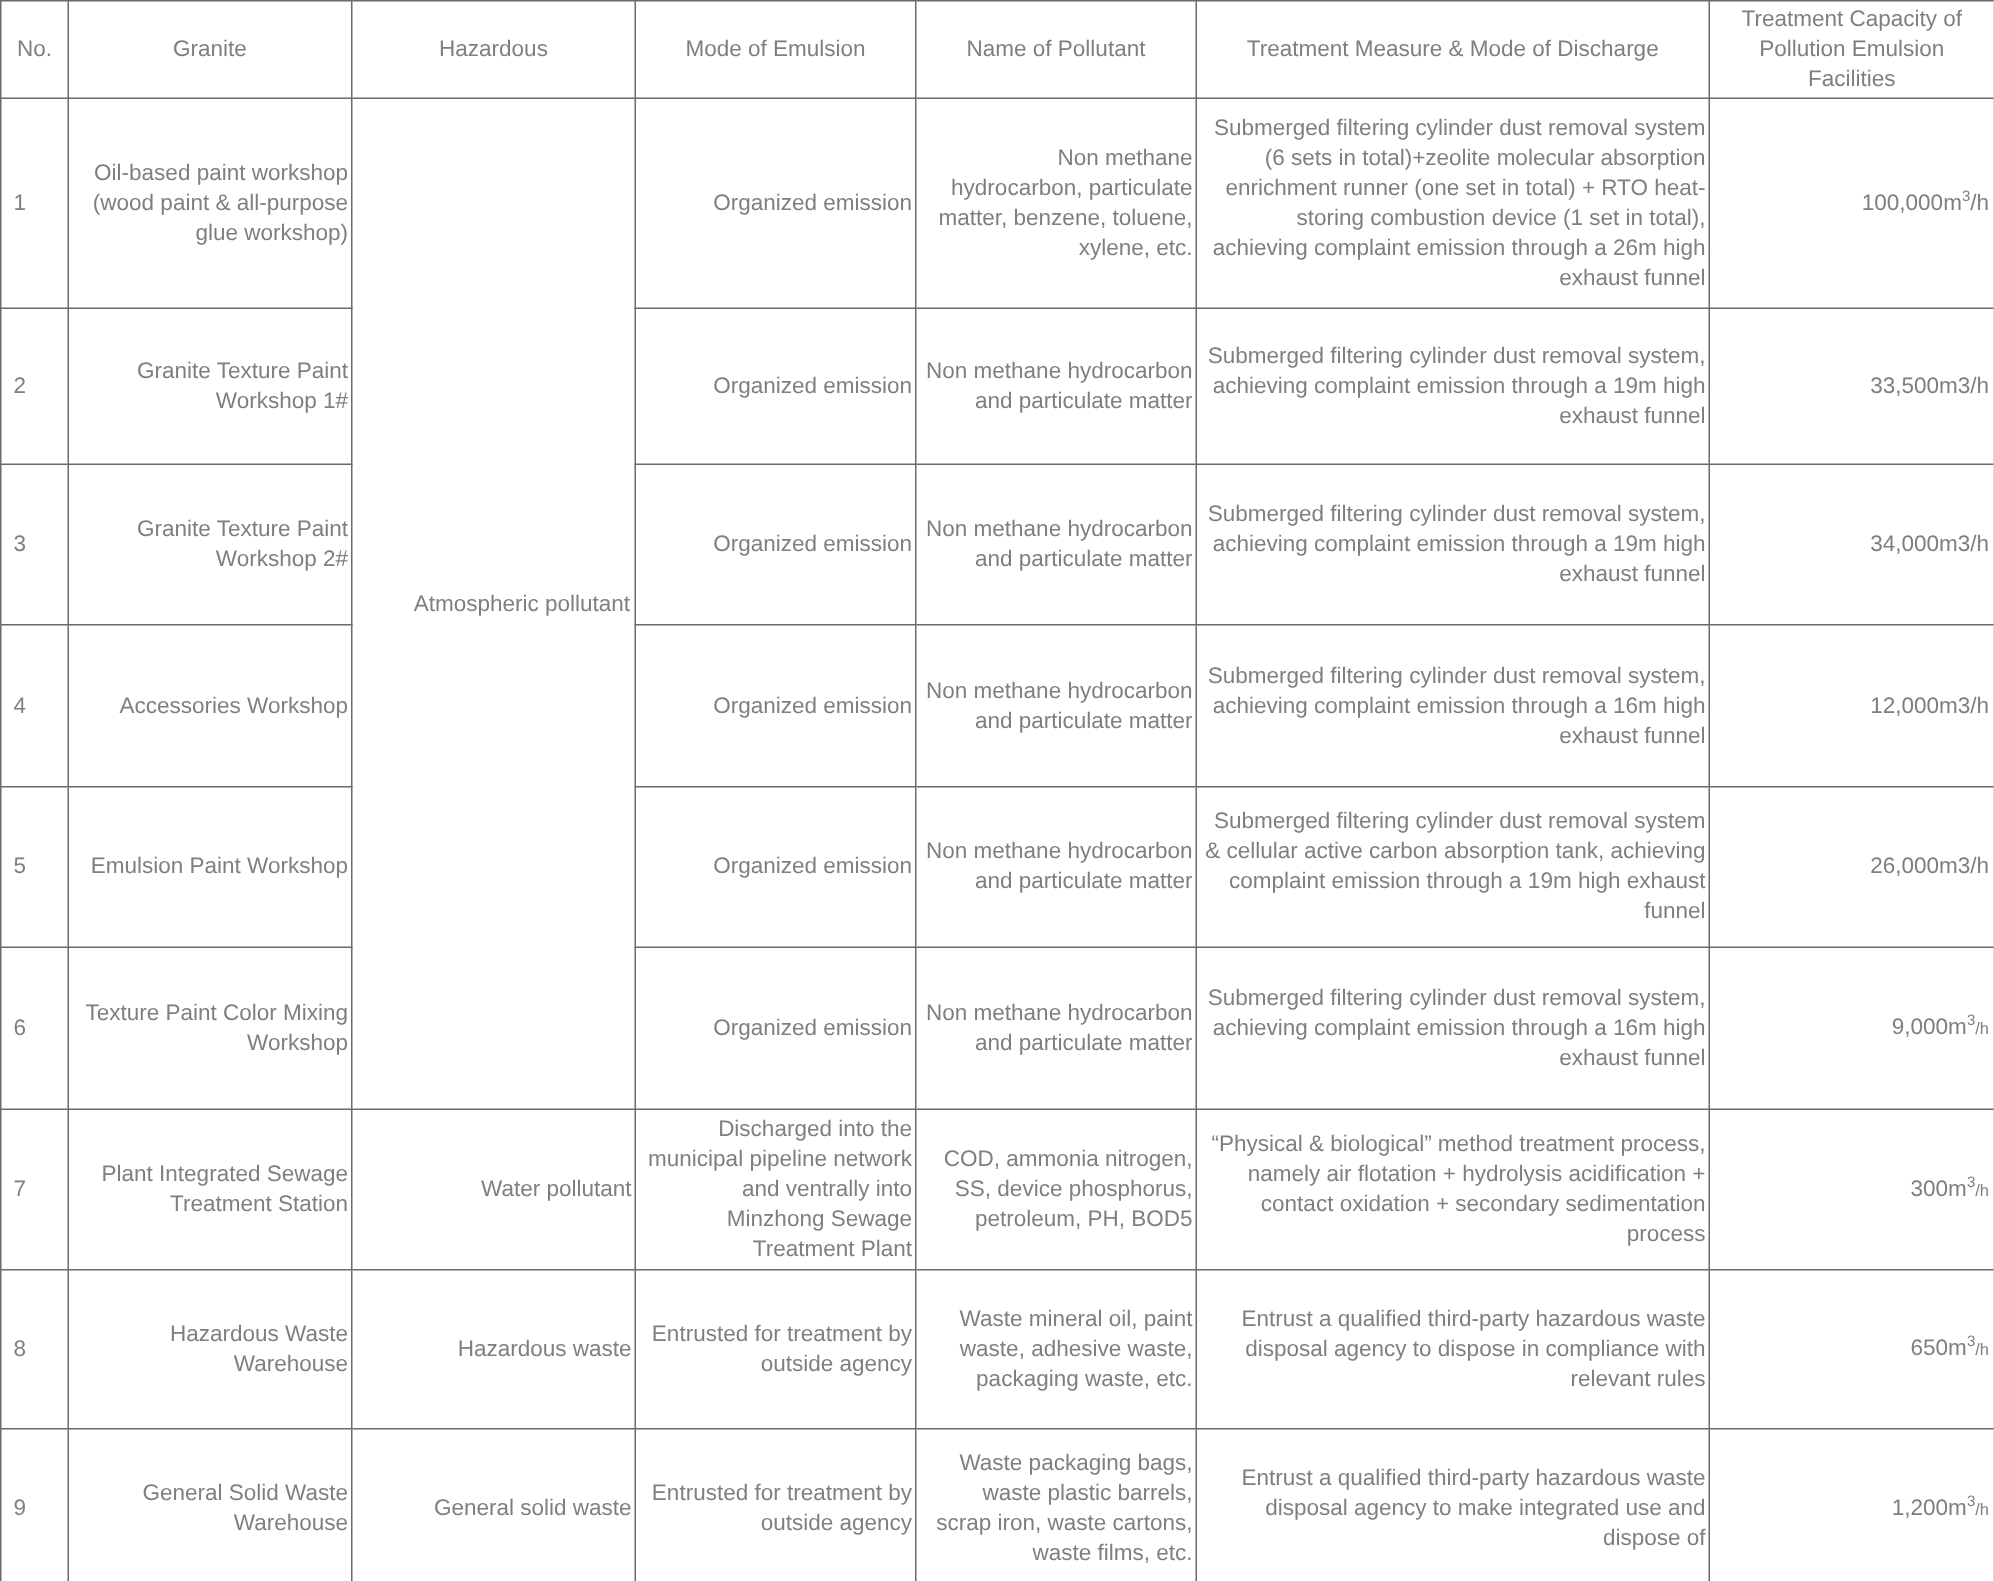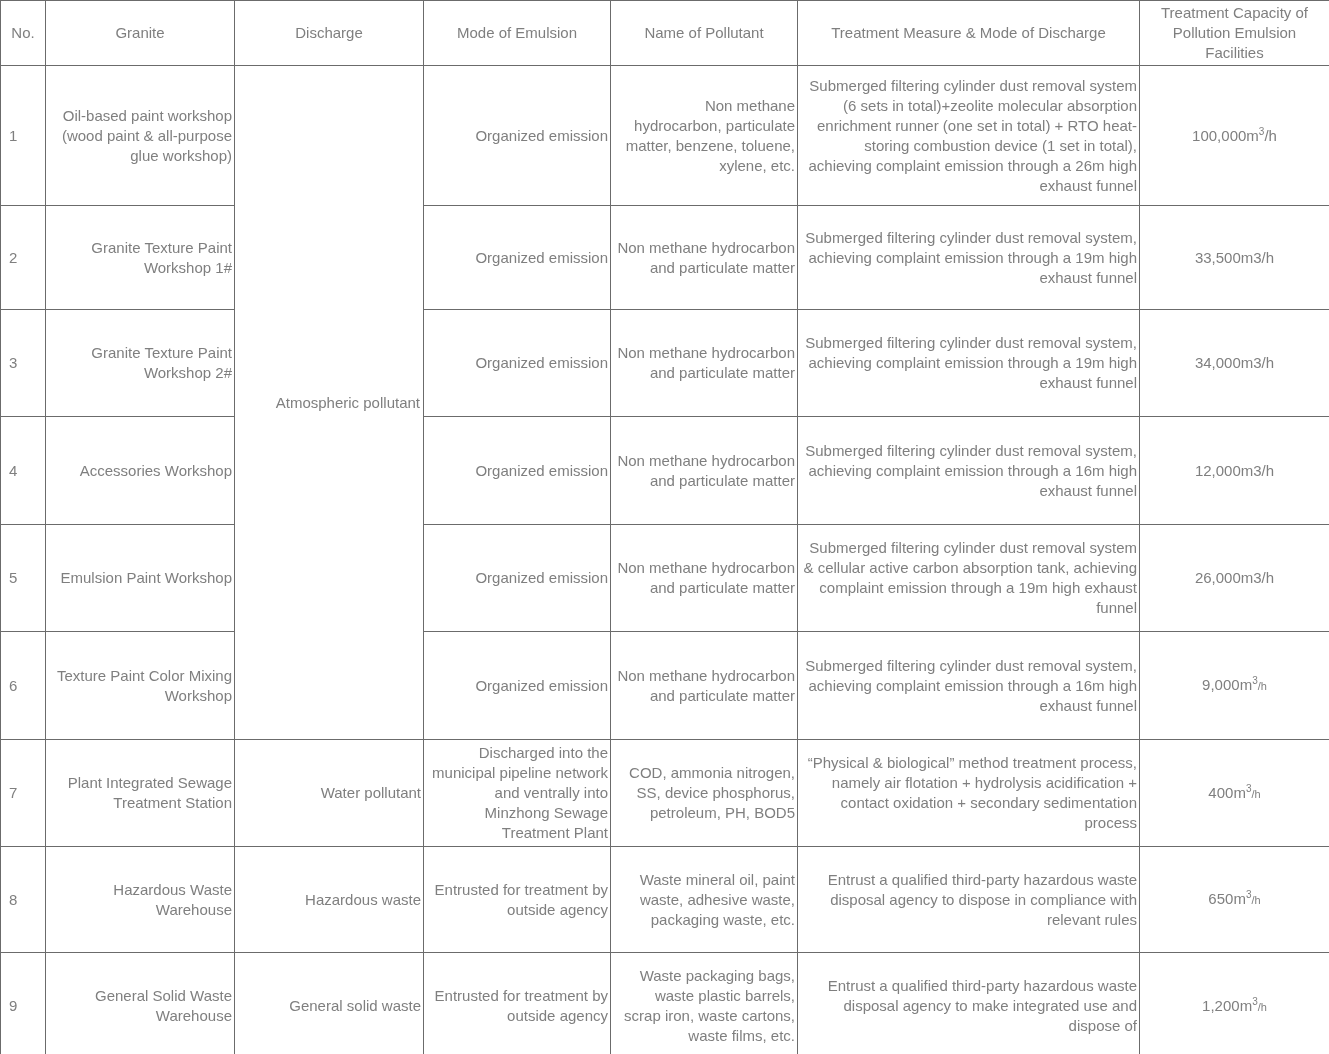--- a/index.html
+++ b/index.html
@@ -31,21 +31,21 @@
     font-weight: normal;
     vertical-align: middle;
     overflow: hidden;
     box-sizing: border-box;
   }
   thead tr { height: 59px; }
   th { text-align: center; padding: 2px 3px; }
   td.td-left   { text-align: right;   padding: 2px 2px 2px 4px; }
   td.td-no     { text-align: left;   padding: 2px 2px 2px 8px; }
   td.td-center { text-align: right; padding: 2px 3px; }
-  td.td-cap    { text-align: center; padding: 2px 3px; }
+  td.td-cap    { text-align: right; padding: 2px 3px; }
   td.td-cap sup { font-size: 10px; line-height: 0; }
   td.td-cap .cap-small { font-size: 11px; }
 </style>
 </head>
 <body>
 
 <div id="page">
   <table class="pollution-table">
     <colgroup>
       <col style="width:45px">
@@ -53,21 +53,21 @@
       <col style="width:189px">
       <col style="width:187px">
       <col style="width:187px">
       <col style="width:342px">
       <col style="width:190px">
     </colgroup>
     <thead>
       <tr>
         <th>No.</th>
         <th>Granite</th>
-        <th>Discharge</th>
+        <th>Hazardous</th>
         <th>Mode of Emulsion</th>
         <th>Name of Pollutant</th>
         <th>Treatment Measure &amp; Mode of Discharge</th>
         <th>Treatment Capacity of Pollution Emulsion Facilities</th>
       </tr>
     </thead>
     <tbody id="table-body">
         <tr style="height: 140px;">
           <td class="td-no">1</td>
           <td class="td-left">Oil-based paint workshop (wood paint &amp; all-purpose glue workshop)</td>
@@ -117,21 +117,21 @@
           <td class="td-left">Submerged filtering cylinder dust removal system, achieving complaint emission through a 16m high exhaust funnel</td>
           <td class="td-cap"><span>9,000m</span><sup>3</sup><span class="cap-small">/h</span></td>
         </tr>
         <tr style="height: 107px;">
           <td class="td-no">7</td>
           <td class="td-left">Plant Integrated Sewage Treatment Station</td>
           <td class="td-left" rowspan="1">Water pollutant</td>
           <td class="td-left">Discharged into the municipal pipeline network and ventrally into Minzhong Sewage Treatment Plant</td>
           <td class="td-left">COD, ammonia nitrogen, SS, device phosphorus, petroleum, PH, BOD5</td>
           <td class="td-left">“Physical &amp; biological” method treatment process, namely air flotation + hydrolysis acidification + contact oxidation + secondary sedimentation process</td>
-          <td class="td-cap"><span>400m</span><sup>3</sup><span class="cap-small">/h</span></td>
+          <td class="td-cap"><span>300m</span><sup>3</sup><span class="cap-small">/h</span></td>
         </tr>
         <tr style="height: 106px;">
           <td class="td-no">8</td>
           <td class="td-left">Hazardous Waste Warehouse</td>
           <td class="td-left" rowspan="1">Hazardous waste</td>
           <td class="td-left">Entrusted for treatment by outside agency</td>
           <td class="td-left">Waste mineral oil, paint waste, adhesive waste, packaging waste, etc.</td>
           <td class="td-left">Entrust a qualified third-party hazardous waste disposal agency to dispose in compliance with relevant rules</td>
           <td class="td-cap"><span>650m</span><sup>3</sup><span class="cap-small">/h</span></td>
         </tr>

